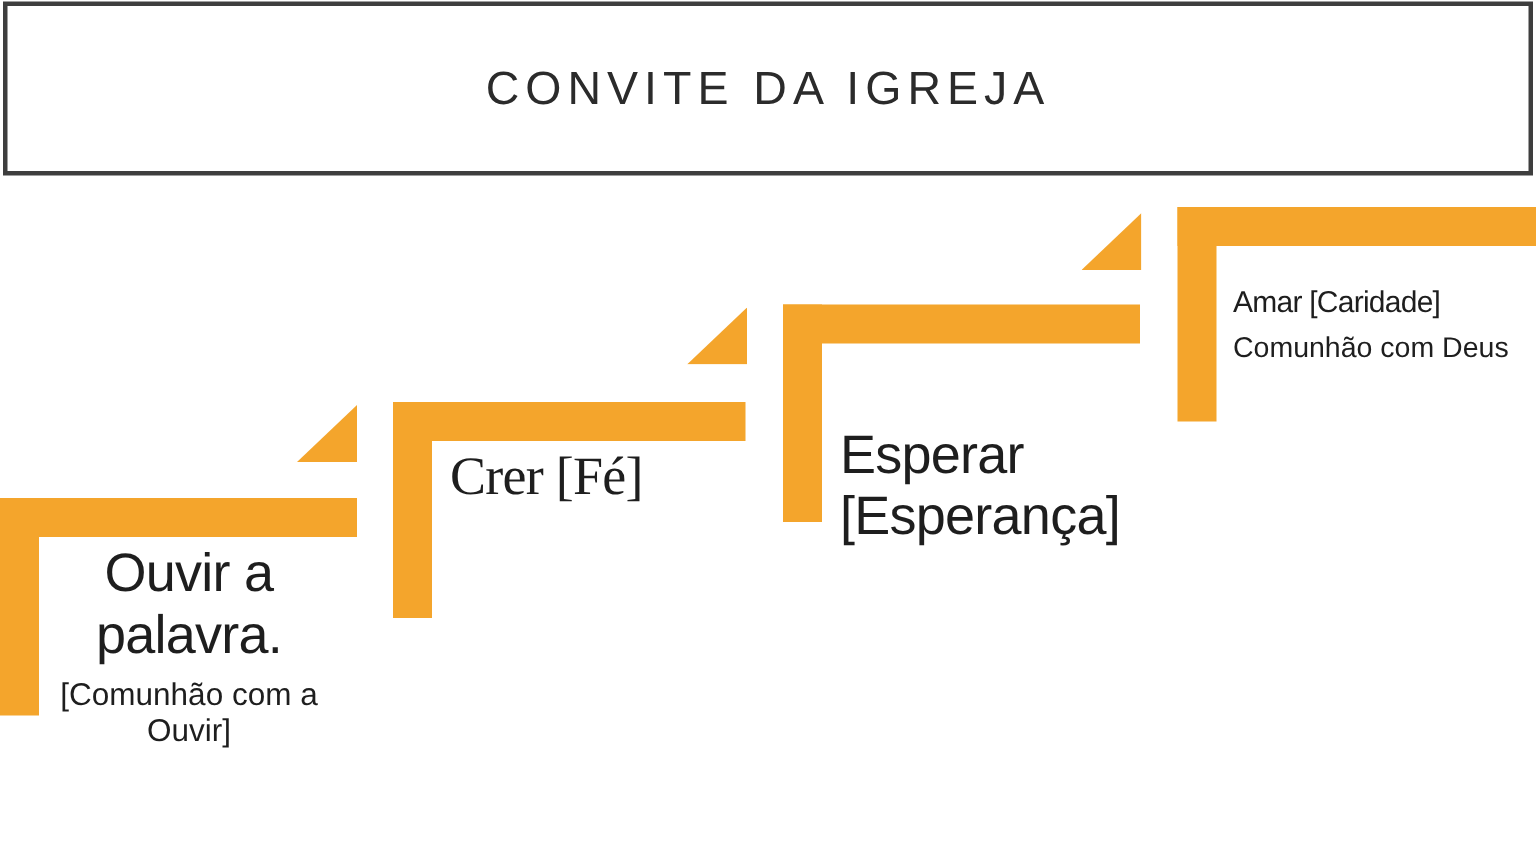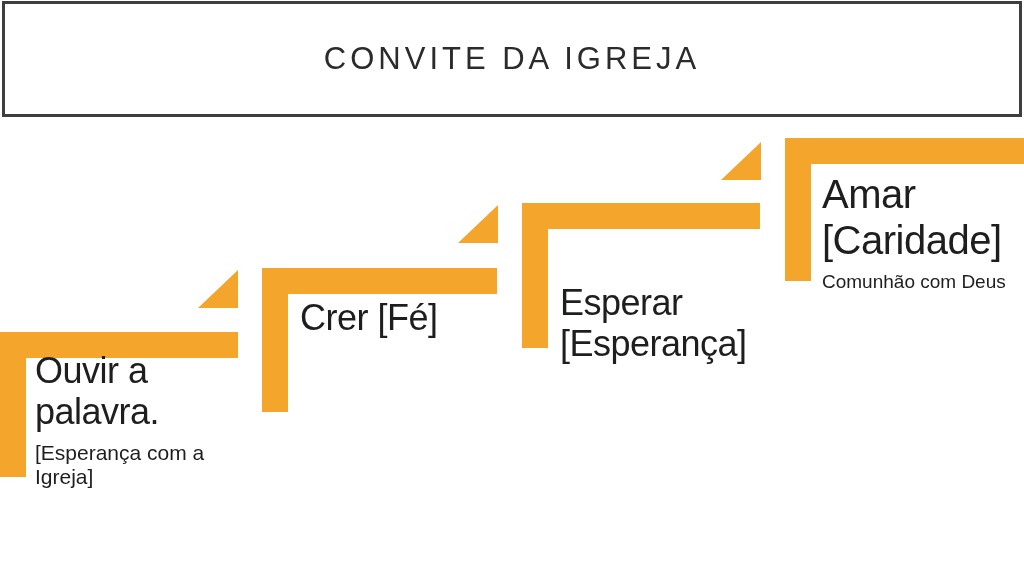--- a/index.html
+++ b/index.html
@@ -73,32 +73,32 @@
     left: -64px;
     top: 2px;
     width: 40px;
     height: 38px;
     background: var(--accent, #f4a52c);
     clip-path: polygon(100% 0, 100% 100%, 0 100%);
   }
   .s4 .tri { top: 4px; }
 
   .text { position: absolute; }
-  .s1 .text { left: 35px; top: 18px; width: 182px; }
-  .s2 .text { left: 38px; top: 29px; width: 220px; }
+  .s1 .text { left: 35px; top: 29px; width: 182px; text-align: center; }
+  .s2 .text { left: 38px; top: 29px; width: 220px; font-family: Liberation Serif, serif; }
   .s3 .text { left: 38px; top: 34px; width: 200px; margin-top: 45px; }
   .s4 .text { left: 37px; top: 33px; width: 190px; }
 
   .main {
     font-size: 36px;
     line-height: 1.15;
     letter-spacing: -0.5px;
     color: var(--body-text, #1e1e1e);
   }
-  .s4 .main { font-size: 40px; }
+  .s4 .main { font-size: 20px; margin-top: 20px; }
 
   .sub {
     font-size: 21px;
     line-height: 1.15;
     margin-top: 8px;
     color: var(--body-text, #1e1e1e);
   }
   .s4 .sub { font-size: 19px; }
 </style>
 </head>
@@ -108,21 +108,21 @@
 
   <div class="title-box">
     <span class="title-text">CONVITE DA IGREJA</span>
   </div>
 
   <div class="step s1">
     <div class="hbar"></div>
     <div class="vbar"></div>
     <div class="text">
       <div class="main">Ouvir a palavra.</div>
-      <div class="sub">[Esperança com a Igreja]</div>
+      <div class="sub">[Comunhão com a Ouvir]</div>
     </div>
   </div>
 
   <div class="step s2">
     <div class="tri"></div>
     <div class="hbar"></div>
     <div class="vbar"></div>
     <div class="text">
       <div class="main">Crer [Fé]</div>
 

